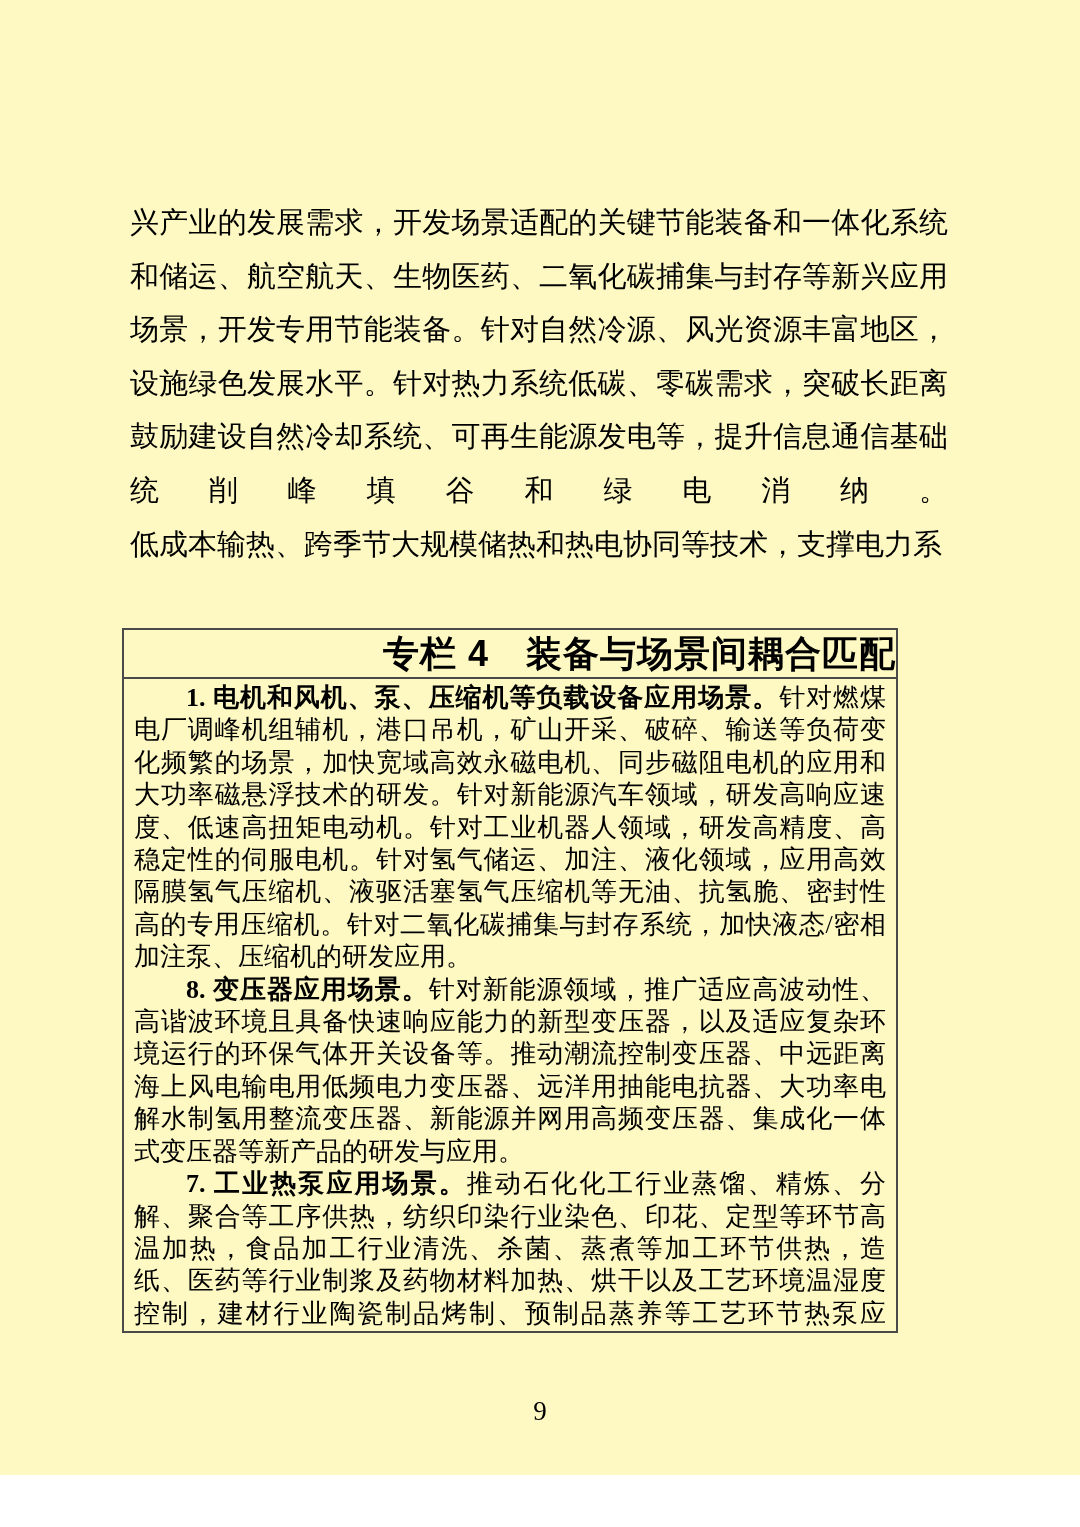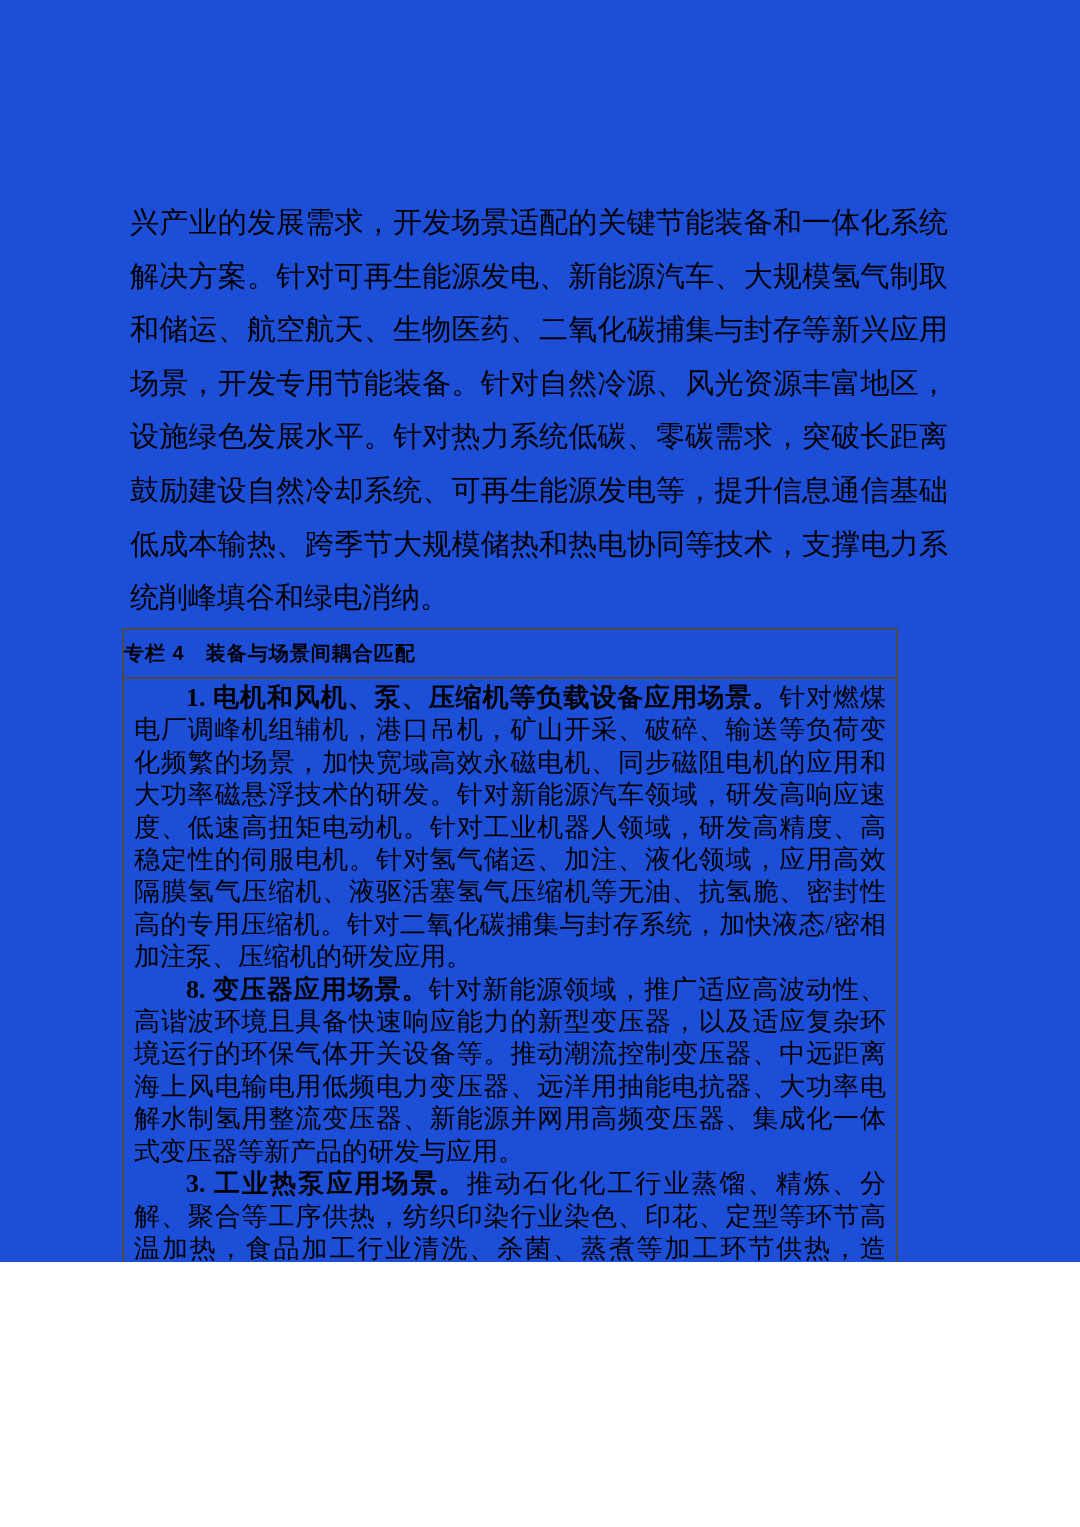--- a/index.html
+++ b/index.html
@@ -3,22 +3,22 @@
 <meta charset="utf-8">
 <style>
   html, body {
     margin: 0;
     padding: 0;
     background: #ffffff;
   }
   .page {
     position: relative;
     width: 1080px;
-    height: 1262px;
-    background: #1d4ed8;
+    height: 1475px;
+    background: #fef9c3;
     color: #000000;
     font-family: "Liberation Serif", serif;
     overflow: hidden;
   }
   
   .main-text {
     position: absolute;
     left: 130px;
     top: 196px;
     width: 818px;
@@ -38,23 +38,23 @@
   .column-box {
     position: absolute;
     left: 122px;
     top: 628px;
     width: 772px;
     border: 2px solid #4a4a4a;
   }
   .box-header {
     height: 47px;
     line-height: 47px;
-    text-align: left;
+    text-align: right;
     font-weight: 700;
-    font-size: 20px;
+    font-size: 36px;
     font-family: "Liberation Sans", sans-serif;
     border-bottom: 2px solid #4a4a4a;
     letter-spacing: 1px;
   }
   .box-body {
     height: 649px;
     padding: 3px 10px 0 10px;
     overflow: hidden;
   }
   .box-item {
@@ -81,40 +81,39 @@
     font-size: 27px;
   }
 </style>
 </head>
 <body>
 
 <div class="page">
 
   <div class="main-text">
       <div class="tline">兴产业的发展需求，开发场景适配的关键节能装备和一体化系统</div>
-      <div class="tline">解决方案。针对可再生能源发电、新能源汽车、大规模氢气制取</div>
       <div class="tline">和储运、航空航天、生物医药、二氧化碳捕集与封存等新兴应用</div>
       <div class="tline">场景，开发专用节能装备。针对自然冷源、风光资源丰富地区，</div>
       <div class="tline">设施绿色发展水平。针对热力系统低碳、零碳需求，突破长距离</div>
       <div class="tline">鼓励建设自然冷却系统、可再生能源发电等，提升信息通信基础</div>
+      <div class="tline">统削峰填谷和绿电消纳。</div>
       <div class="tline">低成本输热、跨季节大规模储热和热电协同等技术，支撑电力系</div>
-      <div class="tline">统削峰填谷和绿电消纳。</div>
     </div>
 
   <div class="column-box">
     <div class="box-header">专栏 4　装备与场景间耦合匹配</div>
     <div class="box-body">
       <p class="box-item">
         <span class="item-lead">1. 电机和风机、泵、压缩机等负载设备应用场景。</span><span class="item-text">针对燃煤电厂调峰机组辅机，港口吊机，矿山开采、破碎、输送等负荷变化频繁的场景，加快宽域高效永磁电机、同步磁阻电机的应用和大功率磁悬浮技术的研发。针对新能源汽车领域，研发高响应速度、低速高扭矩电动机。针对工业机器人领域，研发高精度、高稳定性的伺服电机。针对氢气储运、加注、液化领域，应用高效隔膜氢气压缩机、液驱活塞氢气压缩机等无油、抗氢脆、密封性高的专用压缩机。针对二氧化碳捕集与封存系统，加快液态/密相加注泵、压缩机的研发应用。</span>
       </p>
       <p class="box-item">
         <span class="item-lead">8. 变压器应用场景。</span><span class="item-text">针对新能源领域，推广适应高波动性、高谐波环境且具备快速响应能力的新型变压器，以及适应复杂环境运行的环保气体开关设备等。推动潮流控制变压器、中远距离海上风电输电用低频电力变压器、远洋用抽能电抗器、大功率电解水制氢用整流变压器、新能源并网用高频变压器、集成化一体式变压器等新产品的研发与应用。</span>
       </p>
       <p class="box-item">
-        <span class="item-lead">3. 工业热泵应用场景。</span><span class="item-text">推动石化化工行业蒸馏、精炼、分解、聚合等工序供热，纺织印染行业染色、印花、定型等环节高温加热，食品加工行业清洗、杀菌、蒸煮等加工环节供热，造纸、医药等行业制浆及药物材料加热、烘干以及工艺环境温湿度控制，建材行业陶瓷制品烤制、预制品蒸养等工艺环节热泵应用。</span>
+        <span class="item-lead">7. 工业热泵应用场景。</span><span class="item-text">推动石化化工行业蒸馏、精炼、分解、聚合等工序供热，纺织印染行业染色、印花、定型等环节高温加热，食品加工行业清洗、杀菌、蒸煮等加工环节供热，造纸、医药等行业制浆及药物材料加热、烘干以及工艺环境温湿度控制，建材行业陶瓷制品烤制、预制品蒸养等工艺环节热泵应用。</span>
       </p>
 
     </div>
   </div>
 
   <div class="page-number">9</div>
 
 </div>
 
 </body></html>

